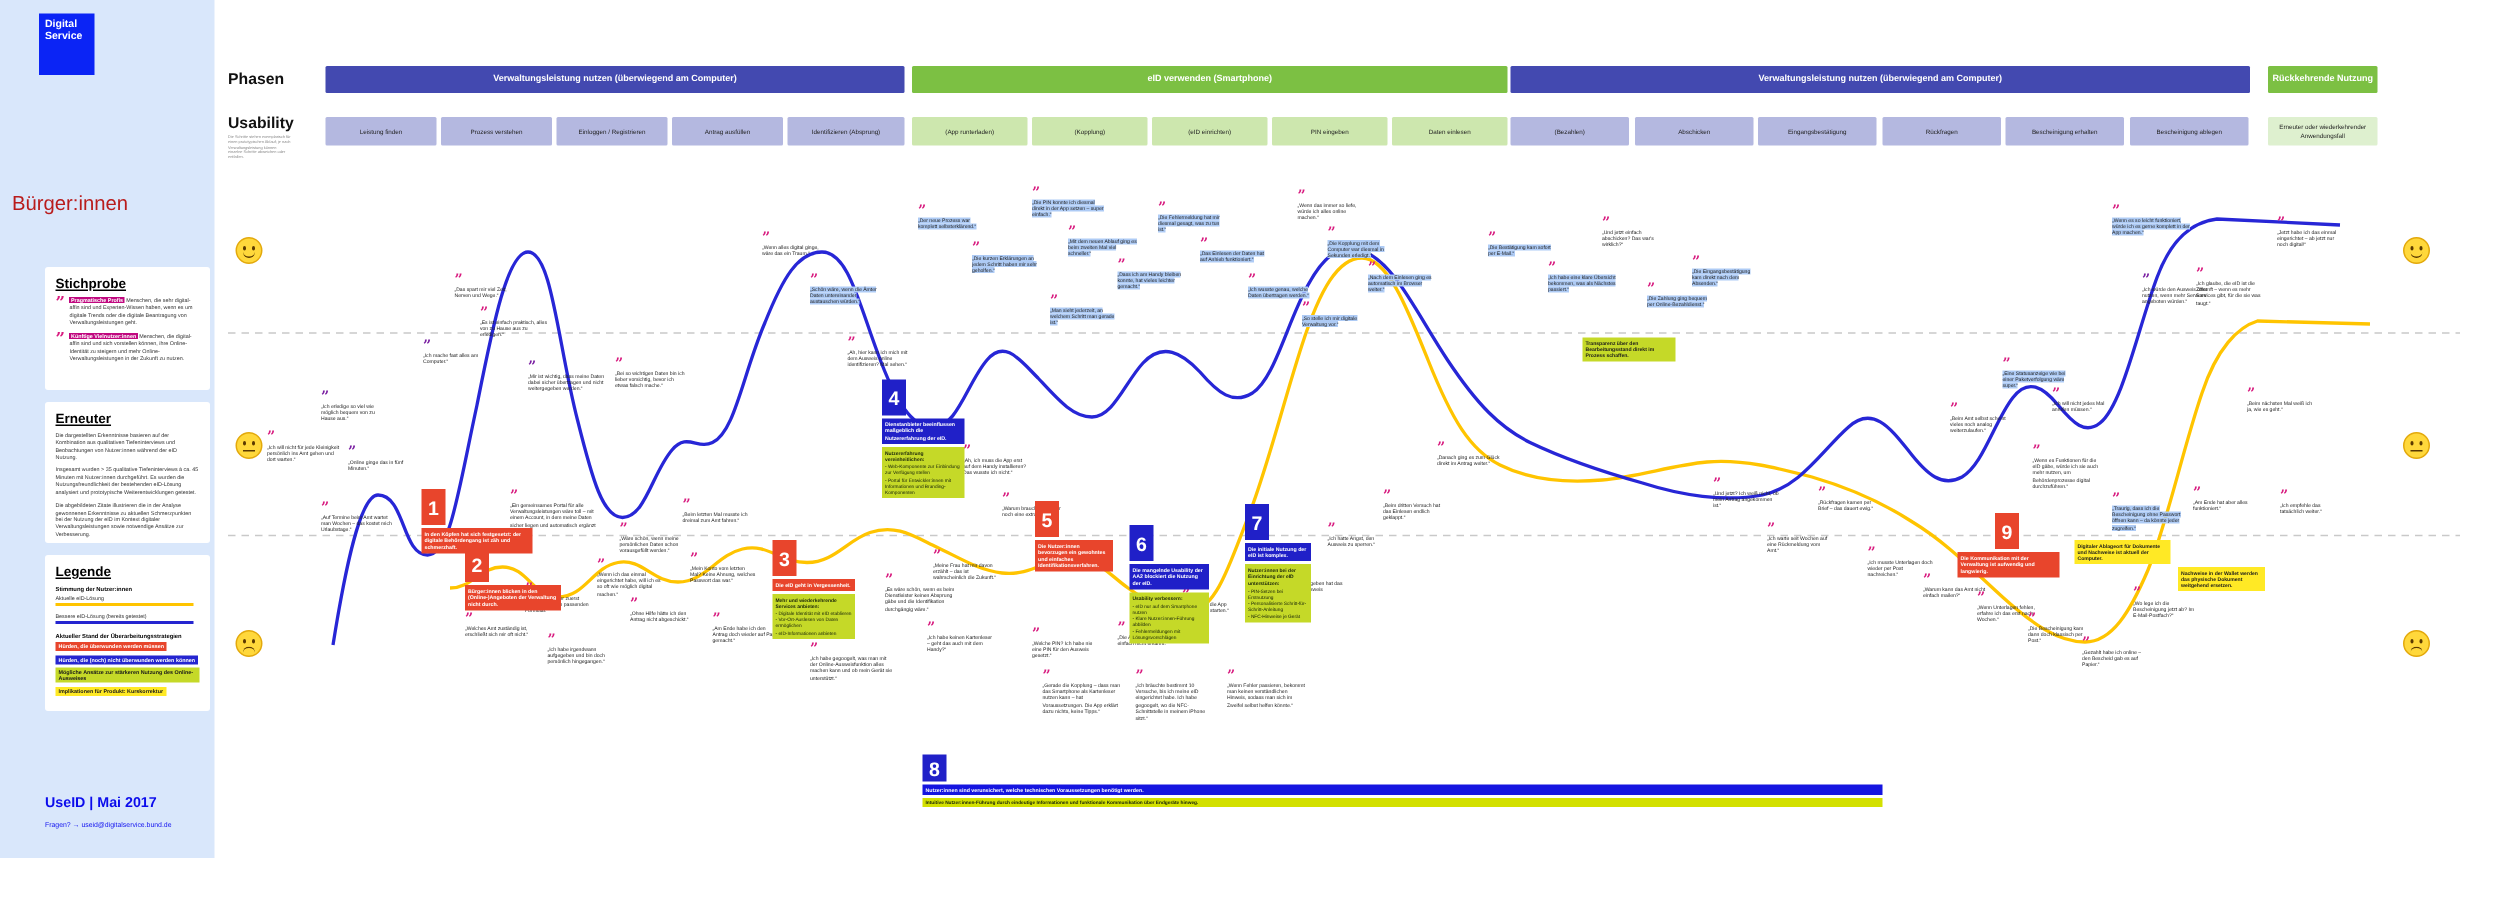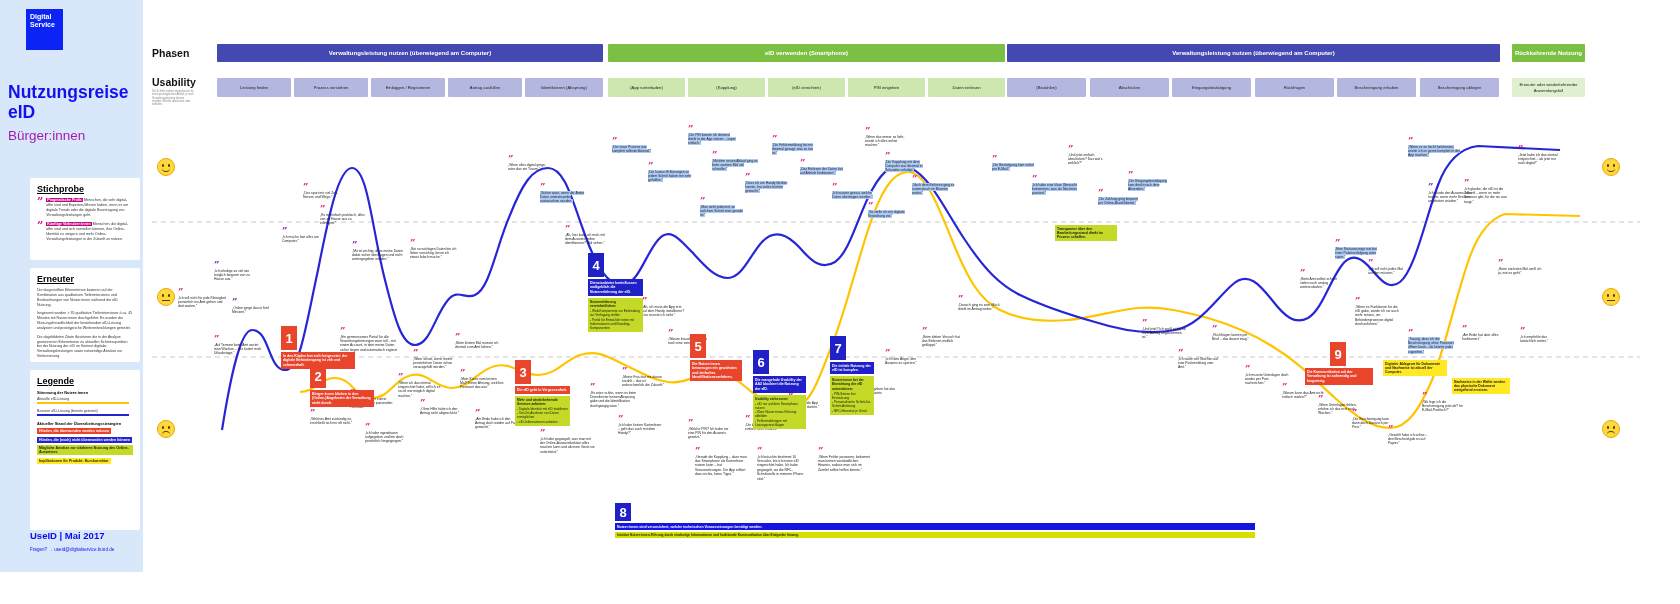--- a/index.html
+++ b/index.html
@@ -4,21 +4,21 @@
 <style>
   html,body{margin:0;padding:0;background:#fff;}
   body{font-family:"Liberation Sans",sans-serif;}
   .stage{position:relative;width:1680px;height:604px;background:#fff;overflow:hidden;}
 
   
   .sidebar{position:absolute;left:0;top:0;width:143px;height:572px;background:#d9e7fb;}
   .logo{position:absolute;left:26px;top:9px;width:37px;height:41px;background:#0b24f5;color:#fff;
         font-weight:bold;font-size:7px;line-height:1.15;padding:4px 0 0 4px;box-sizing:border-box;}
   .title{position:absolute;left:8px;top:82px;color:#1212ef;font-weight:bold;font-size:17.5px;line-height:1.15;}
-  .subtitle{position:absolute;left:8px;top:128px;color:#a21caf;font-size:13.5px;}
+  .subtitle{position:absolute;left:8px;top:128px;color:#b91c1c;font-size:13.5px;}
   .card{position:absolute;left:30px;width:110px;background:#fff;border-radius:2px;padding:6px 7px;box-sizing:border-box;}
   .card h3{margin:0 0 4px 0;font-size:9px;text-decoration:underline;}
   .tiny{font-size:3.6px;line-height:1.35;color:#333;}
   .s-entry{display:flex;gap:3px;margin-bottom:5px;}
   .s-glyph{color:#d81b7f;font-family:"DejaVu Serif",serif;font-weight:bold;font-size:11px;line-height:0.8;}
   .s-label{display:inline;background:#c0087f;color:#fff;font-weight:bold;padding:0 1px;}
   .meth p{margin:0 0 4px 0;}
   .leg-h{font-size:3.9px;font-weight:bold;margin:3px 0 2px 0;}
   .leg-line{margin:2px 0 5px 0;}
   .leg-line .lab{font-size:3.6px;color:#333;}
@@ -71,24 +71,20 @@
 </head>
 <body>
 
 <div class="stage">
 
   <aside class="sidebar">
     <div class="logo">
       <div>Digital</div>
       <div>Service</div>
     </div>
-    <div class="title">
-      <div>Nutzungsreise</div>
-      <div>eID</div>
-    </div>
     <div class="subtitle">Bürger:innen</div>
 
     <div class="card" style="top:178px;height:82px;">
       <h3>Stichprobe</h3>
       <div id="stichprobe-entries">
           <div class="s-entry">
             <span class="s-glyph">”</span>
             <div class="tiny"><span class="s-label">Pragmatische Profis</span> Menschen, die sehr digital-affin sind und Experten-Wissen haben, wenn es um digitale Trends oder die digitale Beantragung von Verwaltungsleistungen geht.</div>
           </div>
           <div class="s-entry">
@@ -100,21 +96,21 @@
 
     <div class="card" style="top:268px;height:94px;">
       <h3>Erneuter</h3>
       <div id="methode-paragraphs" class="tiny meth">
           <p>Die dargestellten Erkenntnisse basieren auf der Kombination aus qualitativen Tiefeninterviews und Beobachtungen von Nutzer:innen während der eID Nutzung.</p>
           <p>Insgesamt wurden &gt; 35 qualitative Tiefeninterviews à ca. 45 Minuten mit Nutzer:innen durchgeführt. Es wurden die Nutzungsfreundlichkeit der bestehenden eID-Lösung analysiert und prototypische Weiterentwicklungen getestet.</p>
           <p>Die abgebildeten Zitate illustrieren die in der Analyse gewonnenen Erkenntnisse zu aktuellen Schmerzpunkten bei der Nutzung der eID im Kontext digitaler Verwaltungsleistungen sowie notwendige Ansätze zur Verbesserung.</p>
         </div>
     </div>
 
-    <div class="card" style="top:370px;height:160px;">
+    <div class="card" style="top:370px;height:104px;">
       <h3>Legende</h3>
       <div class="leg-h">Stimmung der Nutzer:innen</div>
       <div id="legend-lines">
           <div class="leg-line">
             <div class="lab">Aktuelle eID-Lösung</div>
             <div class="sw" style="background: rgb(255, 196, 0);"></div>
           </div>
           <div class="leg-line">
             <div class="lab">Bessere eID-Lösung (bereits getestet)</div>
             <div class="sw" style="background: rgb(37, 37, 208);"></div>

